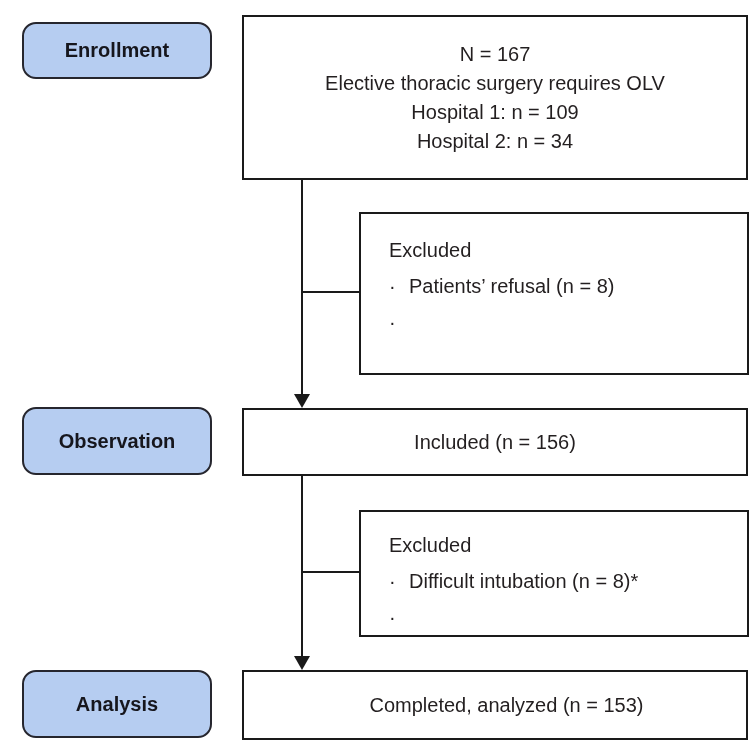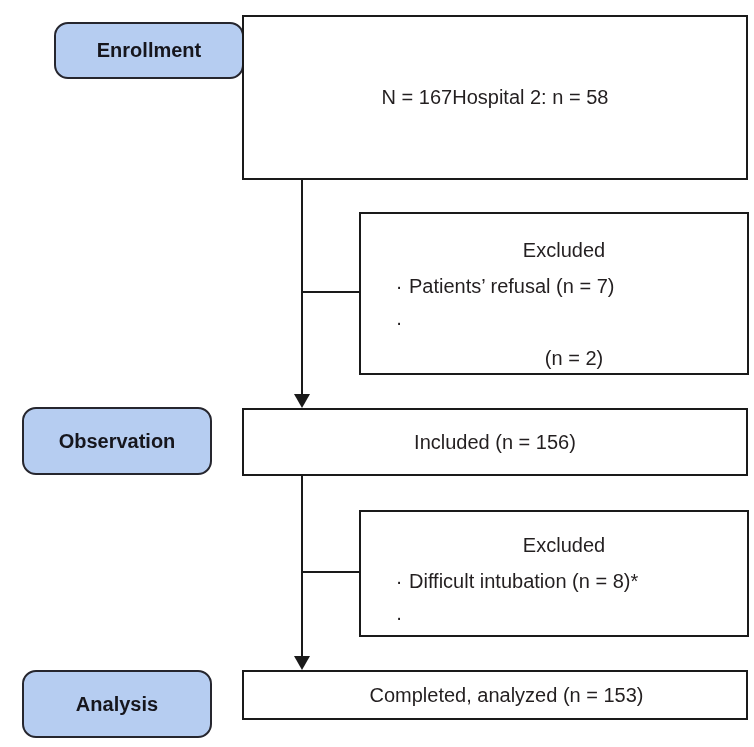--- a/index.html
+++ b/index.html
@@ -32,45 +32,44 @@
     background: var(--stage-fill);
     border: 2px solid var(--stage-border);
     border-radius: 14px;
     display: flex;
     align-items: center;
     justify-content: center;
     font-weight: bold;
     font-size: 20px;
     color: #16161d;
   }
-  .pill-enrollment  { top: 22px;  height: 57px; margin-left: 32px; }
+  .pill-enrollment  { top: 22px;  height: 57px; }
   .pill-observation { top: 407px; height: 68px; }
   .pill-analysis    { top: 670px; height: 68px; }
 
   
   .flow-box {
     position: absolute;
     background: var(--background);
     border: 2px solid var(--box-border);
     font-size: 20px;
     color: var(--text);
-    text-align: center;
   }
   .box-enrolled {
     left: 242px; top: 15px; width: 506px; height: 165px;
-    display: flex; flex-direction: row;
+    display: flex; flex-direction: column;
     align-items: center; justify-content: center;
     text-align: center; line-height: 29px;
   }
   .box-included {
     left: 242px; top: 408px; width: 506px; height: 68px;
     display: flex; align-items: center; justify-content: center;
   }
   .box-completed {
-    left: 242px; top: 670px; width: 506px; height: 50px;
+    left: 242px; top: 670px; width: 506px; height: 70px;
     display: flex; align-items: center; justify-content: center; padding-left: 23px;
   }
   .box-excluded-1 {
     left: 359px; top: 212px; width: 390px; height: 163px;
     padding: 18px 8px 0 28px; line-height: 36px;
   }
   .box-excluded-2 {
     left: 359px; top: 510px; width: 390px; height: 127px;
     padding: 15px 8px 0 28px; line-height: 36px;
   }
@@ -122,37 +121,38 @@
   </div>
   <div class="stage-pill pill-observation">
     <span>Observation</span>
   </div>
   <div class="stage-pill pill-analysis">
     <span>Analysis</span>
   </div>
 
   <div class="flow-box box-enrolled">
     <div>N = 167</div>
-    <div>Hospital 2: n = 58</div>
+    <div>Elective thoracic surgery requires OLV</div>
+    <div>Hospital 1: n = 109</div>
+    <div>Hospital 2: n = 34</div>
   </div>
 
   <div class="vline vline-1"></div>
   <div class="hline hline-1"></div>
   <div class="arrowhead arrow-1"></div>
 
   <div class="flow-box box-excluded-1">
     <div>Excluded</div>
     <div class="bullet-row">
       <span class="bullet">·</span>
-      <span>Patients’ refusal (n = 7)</span>
+      <span>Patients’ refusal (n = 8)</span>
     </div>
     <div class="bullet-row">
       <span class="bullet">·</span>
     </div>
-    <div class="continuation">(n = 2)</div>
   </div>
 
   <div class="flow-box box-included">
     <span>Included (n = 156)</span>
   </div>
 
   <div class="vline vline-2"></div>
   <div class="hline hline-2"></div>
   <div class="arrowhead arrow-2"></div>
 

